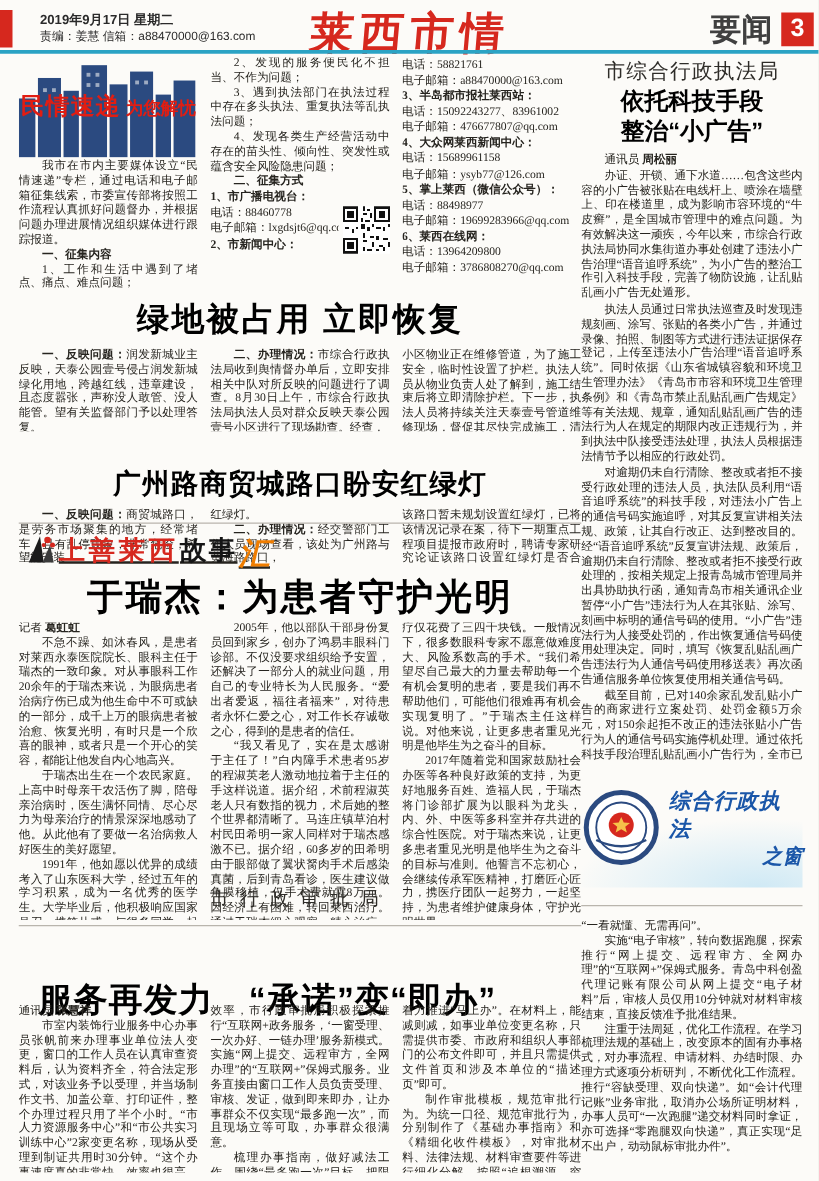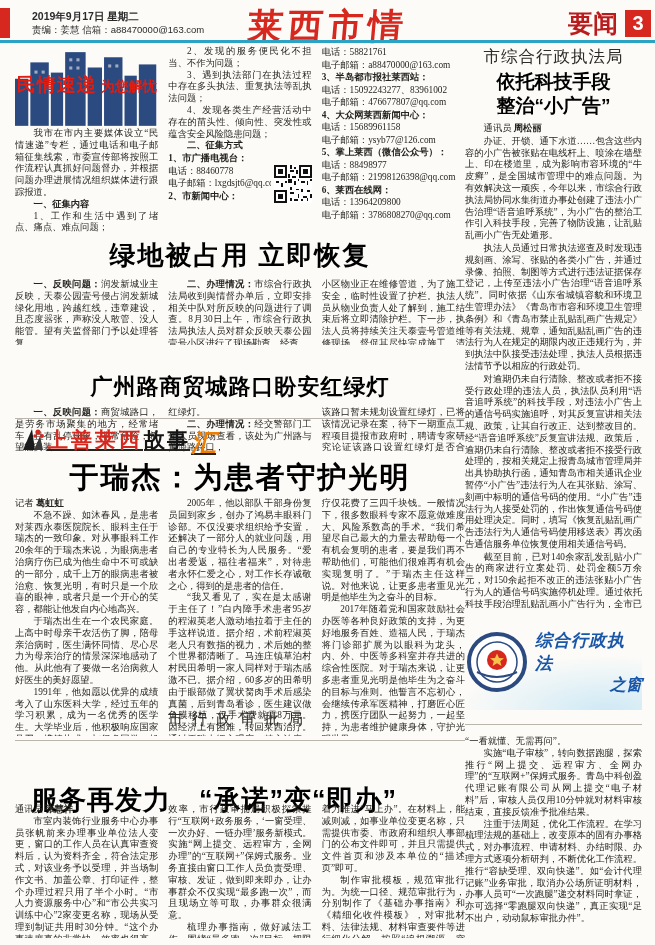--- a/index.html
+++ b/index.html
@@ -7,21 +7,21 @@
         font-family:"Liberation Serif","DejaVu Serif",serif;color:#26241f;}
   .sans{font-family:"Liberation Sans","DejaVu Sans",sans-serif;}
   
   .hdr-redbar{position:absolute;left:0;top:8px;width:10px;height:30px;background:#d6281e;}
   .hdr-meta{position:absolute;left:32px;top:10px;line-height:13px;}
   .date{font-size:10.5px;font-weight:bold;color:#2a2a2a;}
   .editor{font-size:9.5px;color:#2a2a2a;}
   .masthead{position:absolute;left:50%;top:3px;transform:translateX(-50%) skewX(-5deg);
             font-size:35px;font-weight:bold;color:#d6281e;letter-spacing:5px;white-space:nowrap;}
   .sec-wrap{position:absolute;right:4px;top:7px;display:flex;align-items:center;gap:7px;}
-  .section{font-size:25px;font-weight:900;color:#b91c1c;}
+  .section{font-size:25px;font-weight:900;color:#404040;}
   .pageno{display:flex;align-items:center;justify-content:center;width:26px;height:27px;
           background:#d6281e;color:#fff;font-size:20px;font-weight:bold;}
   .rule{position:absolute;left:0;right:0;top:40px;height:3px;background:#2ba3c4;}
   
   .para{margin:0;text-indent:2em;text-align:justify;font-size:9.3px;line-height:11.8px;}
   .ni{text-indent:0;}
   .b{font-weight:bold;}
   .ln{margin:0;font-size:9.3px;line-height:12.5px;white-space:nowrap;overflow:hidden;}
   .c{flex:1;overflow:hidden;}
   
@@ -188,21 +188,21 @@
       <p class="ln">电话：58821761</p>
       <p class="ln">电子邮箱：a88470000@163.com</p>
       <p class="ln b">3、半岛都市报社莱西站：</p>
       <p class="ln">电话：15092243277、83961002</p>
       <p class="ln">电子邮箱：476677807@qq.com</p>
       <p class="ln b">4、大众网莱西新闻中心：</p>
       <p class="ln">电话：15689961158</p>
       <p class="ln">电子邮箱：ysyb77@126.com</p>
       <p class="ln b">5、掌上莱西（微信公众号）：</p>
       <p class="ln">电话：88498977</p>
-      <p class="ln">电子邮箱：21998126398@qq.com</p>
+      <p class="ln">电子邮箱：19699283966@qq.com</p>
       <p class="ln b">6、莱西在线网：</p>
       <p class="ln">电话：13964209800</p>
       <p class="ln">电子邮箱：3786808270@qq.com</p>
     </div>
   </div>
 
   <div class="green-art">
     <h2>绿地被占用 立即恢复</h2>
     <div class="cols3">
       <div class="c">

